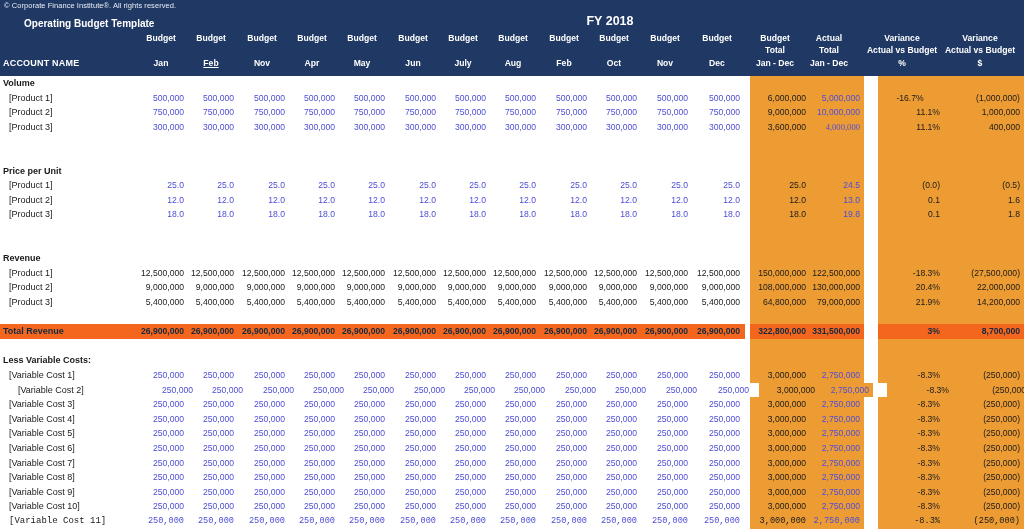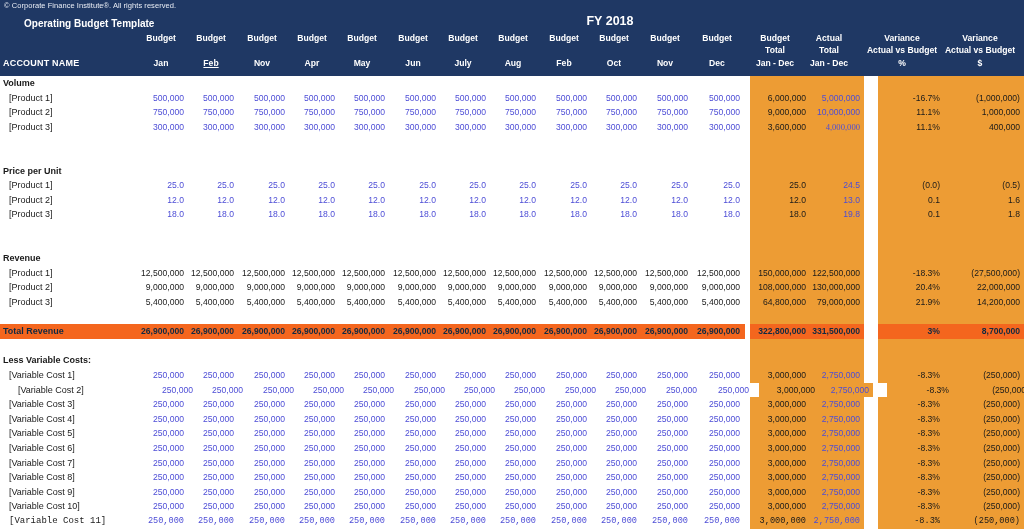--- a/index.html
+++ b/index.html
@@ -204,21 +204,21 @@
         <div class="cell blue" style="left: 339px; width: 46px;">500,000</div>
         <div class="cell blue" style="left: 390px; width: 46px;">500,000</div>
         <div class="cell blue" style="left: 440px; width: 46px;">500,000</div>
         <div class="cell blue" style="left: 490px; width: 46px;">500,000</div>
         <div class="cell blue" style="left: 541px; width: 46px;">500,000</div>
         <div class="cell blue" style="left: 591px; width: 46px;">500,000</div>
         <div class="cell blue" style="left: 642px; width: 46px;">500,000</div>
         <div class="cell blue" style="left: 694px; width: 46px;">500,000</div>
         <div class="cell black" style="left: 752px; width: 54px;">6,000,000</div>
         <div class="cell blue" style="left: 806px; width: 54px;">5,000,000</div>
-        <div class="cell black" style="left: 880px; width: 60px;">-16.7%</div>
+        <div class="cell black" style="left: 880px; width: 60px; text-align: center;">-16.7%</div>
         <div class="cell black" style="left: 950px; width: 70px;">(1,000,000)</div>
       </div>
       <div class="row" style="top: 105.2px;">
         <div class="ob1" style="top: 0px; height: 14.6px;"></div>
         <div class="ob2" style="top: 0px; height: 14.6px;"></div>
         <div class="label indent">[Product 2]</div>
         <div class="cell blue" style="left: 138px; width: 46px;">750,000</div>
         <div class="cell blue" style="left: 188px; width: 46px;">750,000</div>
         <div class="cell blue" style="left: 239px; width: 46px;">750,000</div>
         <div class="cell blue" style="left: 289px; width: 46px;">750,000</div>

